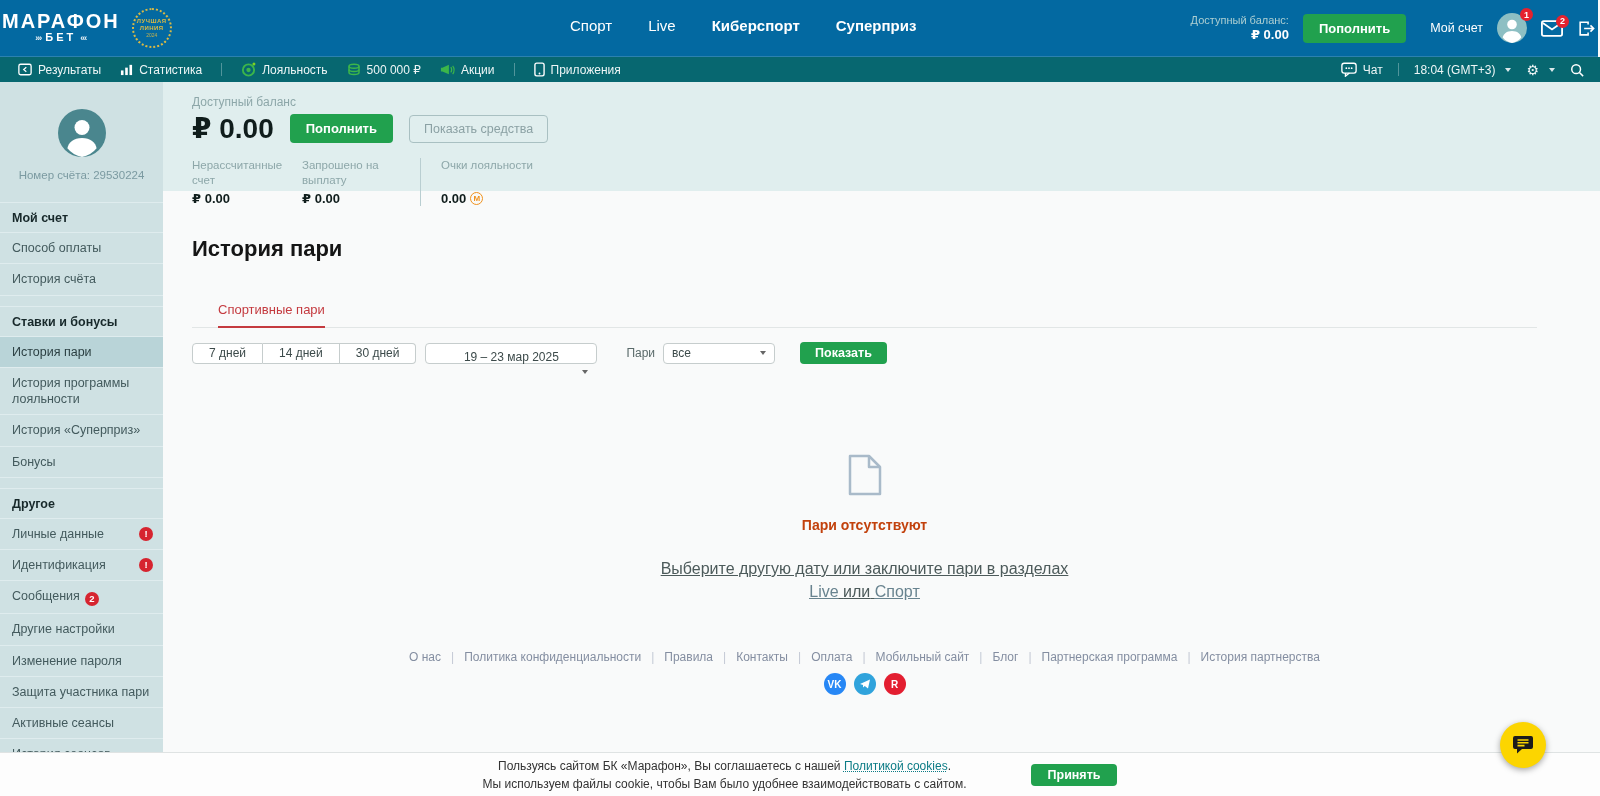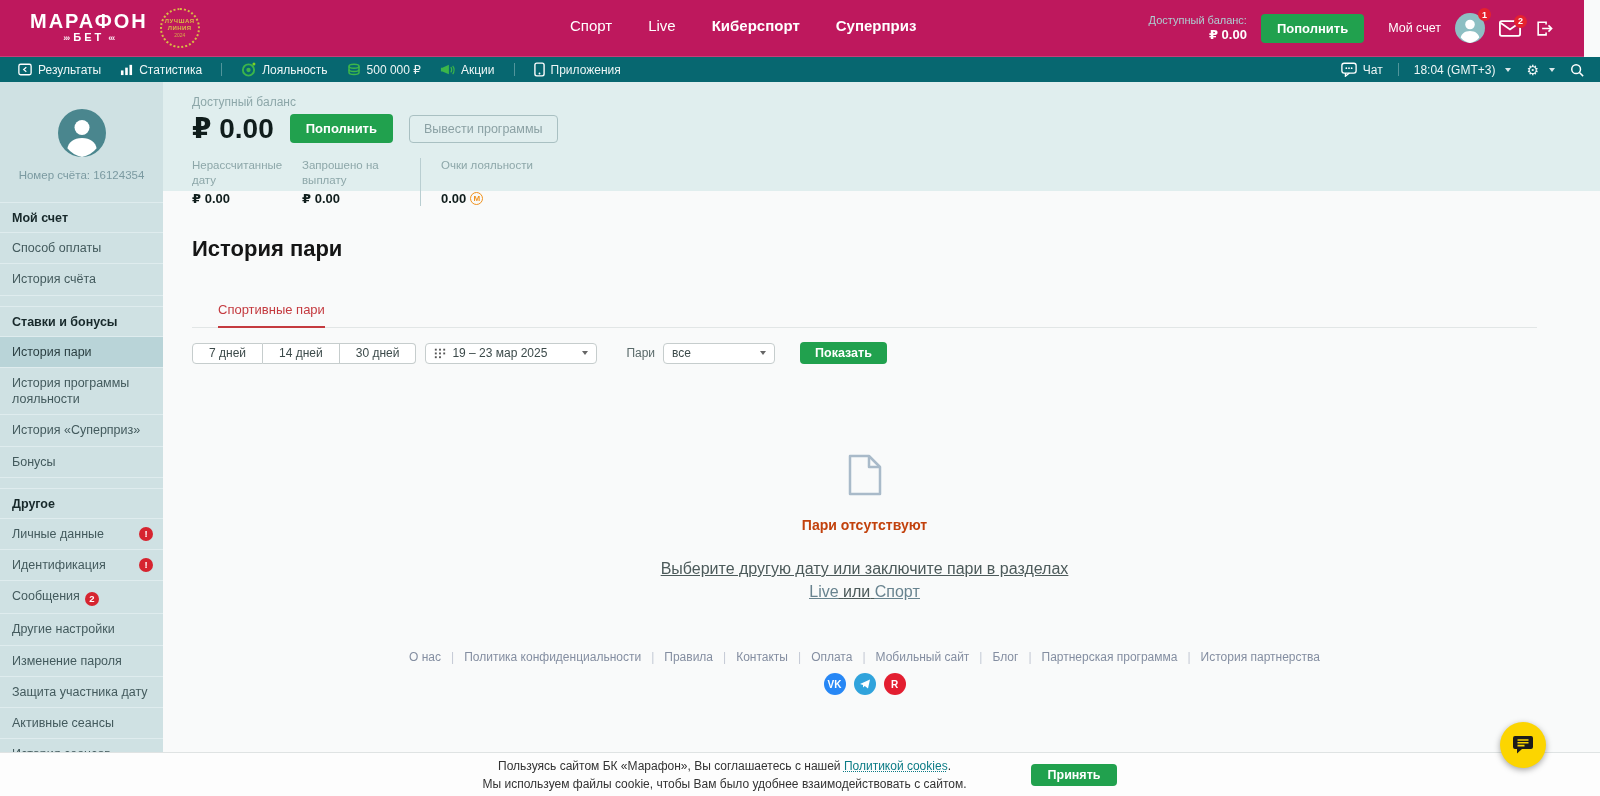--- a/index.html
+++ b/index.html
@@ -1,22 +1,22 @@
 <!DOCTYPE html>
 <html><head>
 <meta charset="utf-8">
 <style>
   * { box-sizing: border-box; margin: 0; padding: 0; }
   html,body { width:1600px; height:796px; }
   body { font-family:"Liberation Sans","DejaVu Sans",sans-serif; overflow:hidden; }
   .page { position:relative; width:1600px; height:796px; background:#f9fafa; overflow:hidden; }
 
   
-  .header { position:absolute; top:0; left:0; right:16px; height:57px; background:#be185d;
-            color:#fff; display:flex; align-items:center; padding:0 30px;
+  .header { position:absolute; top:0; left:0; right:2px; height:57px; background:#0369a1;
+            color:#fff; display:flex; align-items:center; padding:0 2px;
             border-bottom:1px solid rgba(255,255,255,.16); z-index:10; }
   .logo { display:flex; align-items:center; gap:12px; cursor:pointer; }
   .logo-text { text-align:center; }
   .logo-l1 { font-size:20px; font-weight:bold; letter-spacing:2px; line-height:20px; }
   .logo-l2 { font-size:11px; font-weight:bold; letter-spacing:3px; line-height:13px; }
   .chev { font-size:9px; letter-spacing:-1px; opacity:.9; margin:0 4px; }
   .laurel-badge { width:40px; height:40px; border-radius:50%; border:2px dotted #d9b945;
                   display:flex; flex-direction:column; align-items:center; justify-content:center;
                   color:#d9b945; }
   .lb1,.lb2 { font-size:6px; font-weight:bold; letter-spacing:.5px; line-height:7px; }
@@ -101,21 +101,21 @@
          border-bottom:2px solid #c43a3f; margin-bottom:-1px; cursor:pointer;margin-top:23px; }
   .filters { margin-top:14px; display:flex; align-items:center; }
   .pbtn { padding:0 16px; height:21px; background:#fff; border:1px solid #c6cdcd; color:#3c4a4a;
           font-size:12px; cursor:pointer; font-family:inherit; }
   .pbtn + .pbtn { border-left:none; }
   .pbtn:first-child { border-radius:4px 0 0 4px; }
   .pbtn:last-child { border-radius:0 4px 4px 0; }
   .select { height:21px; background:#fff; border:1px solid #c6cdcd; border-radius:4px;
             display:flex; align-items:center; font-size:12px; color:#3c4a4a; padding:0 8px;
             cursor:pointer; }
-  .date-select { width:172px; margin-left:9px; gap:6px; }
+  .date-select { width:172px; margin-left:9px; gap:6px;flex-direction:column; }
   .caret-d { width:0; height:0; border-left:3.5px solid transparent; border-right:3.5px solid transparent;
              border-top:4.5px solid #666; margin-left:auto; }
   .bets-label { margin-left:29px; font-size:12px; color:#5a6a6a; }
   .bets-select { width:112px; margin-left:8px; }
   .show-btn { margin-left:25px; padding:4px 15px; font-size:12.5px; }
 
   .empty { margin-top:90px; text-align:center; }
   .empty-title { margin-top:17px; font-size:14px; font-weight:bold; color:#c2410c; }
   .empty-text { margin-top:24px; font-size:16px; color:#4c5a5a; line-height:1.45;text-decoration:underline; }
   .elink { color:#68838f; text-decoration:underline; cursor:pointer; }
@@ -288,59 +288,59 @@
       </div>
     </div>
   </div>
 
   <aside class="sidebar">
     <svg class="avatar-big" viewBox="0 0 48 48">
       <circle cx="24" cy="24" r="24" fill="#4a868e"></circle>
       <circle cx="24" cy="18.5" r="7.5" fill="#fff"></circle>
       <path d="M24 29c-8.3 0-13.7 4.5-14.6 10.3A24 24 0 0 0 24 48a24 24 0 0 0 14.6-8.7C37.7 33.5 32.3 29 24 29z" fill="#fff"></path>
     </svg>
-    <div class="account-number">Номер счёта: 16124354</div>
+    <div class="account-number">Номер счёта: 29530224</div>
     <nav class="menu">
         <div class="menu-title">Мой счет</div>
         <div class="menu-item"><span>Способ оплаты</span></div>
         <div class="menu-item"><span>История счёта</span></div>
         <div class="menu-gap"></div>
         <div class="menu-title">Ставки и бонусы</div>
         <div class="menu-item selected"><span>История пари</span></div>
         <div class="menu-item"><span>История программы лояльности</span></div>
         <div class="menu-item"><span>История «Суперприз»</span></div>
         <div class="menu-item"><span>Бонусы</span></div>
         <div class="menu-gap"></div>
         <div class="menu-title">Другое</div>
         <div class="menu-item"><span>Личные данные</span><span class="badge-red right">!</span></div>
         <div class="menu-item"><span>Идентификация</span><span class="badge-red right">!</span></div>
         <div class="menu-item"><span>Сообщения</span><span class="badge-red inline">2</span></div>
         <div class="menu-item"><span>Другие настройки</span></div>
         <div class="menu-item"><span>Изменение пароля</span></div>
-        <div class="menu-item"><span>Защита участника дату</span></div>
+        <div class="menu-item"><span>Защита участника пари</span></div>
         <div class="menu-item"><span>Активные сеансы</span></div>
         <div class="menu-item"><span>История сеансов</span></div>
       </nav>
     <div class="support">
       
       
       
     </div>
   </aside>
 
   <section class="balance-strip">
     <div class="bs-label">Доступный баланс</div>
     <div class="bs-row">
       <div class="bs-value">₽ 0.00</div>
       <button class="btn-green">Пополнить</button>
-      <button class="btn-outline">Вывести программы</button>
+      <button class="btn-outline">Показать средства</button>
     </div>
     <div class="bs-stats">
       <div class="stat w1">
-        <div class="st-label">Нерассчитанные дату</div>
+        <div class="st-label">Нерассчитанные счет</div>
         <div class="st-value">
             <span>₽ 0.00</span>
           </div>
       </div>
       <div class="stat w2">
         <div class="st-label">Запрошено на выплату</div>
         <div class="st-value">
             <span>₽ 0.00</span>
           </div>
       </div>

